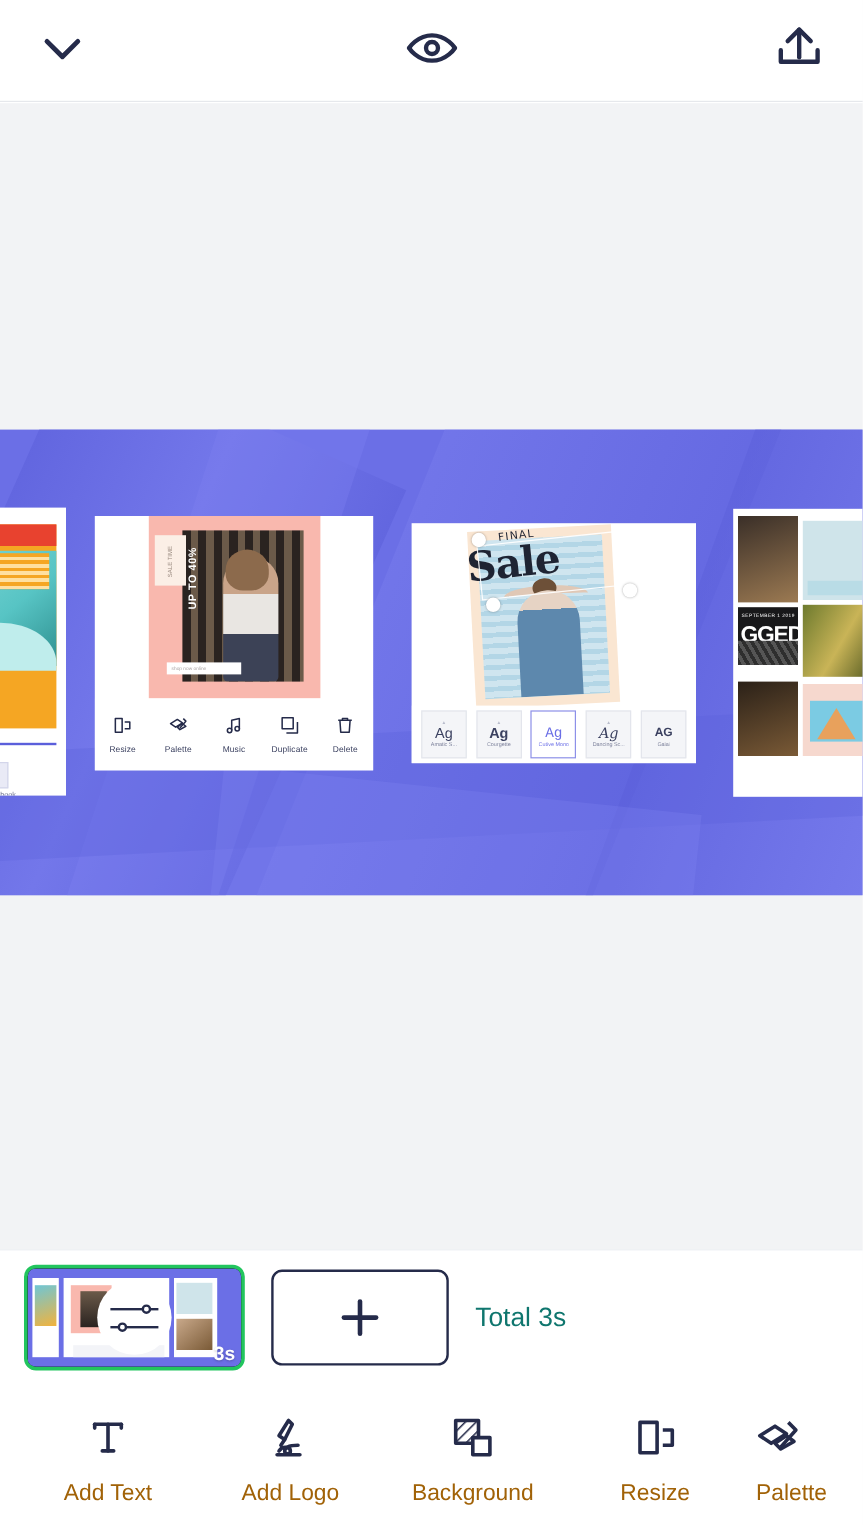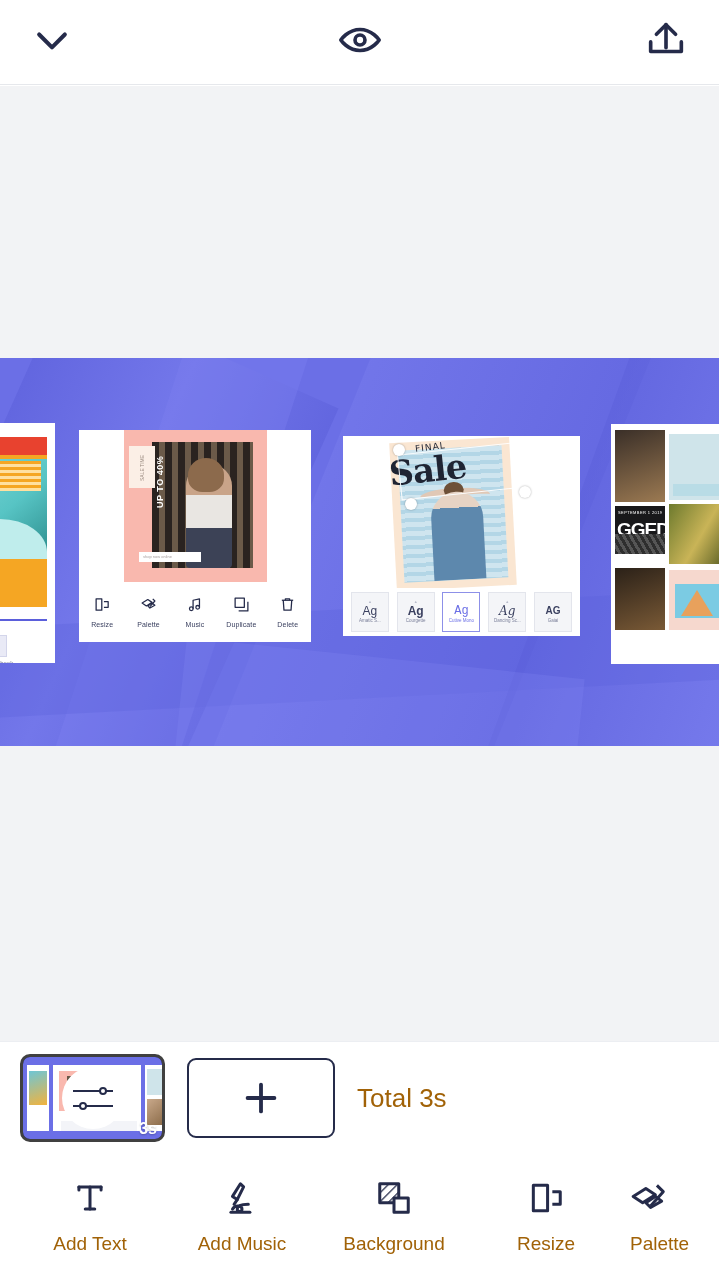--- a/index.html
+++ b/index.html
@@ -160,22 +160,22 @@
     border-left:16px solid transparent; border-right:16px solid transparent;
     border-bottom:26px solid #E8A15C;}
 
   
   .timeline{
     position:absolute; left:0; top:1041px; width:719px; height:113px;
     background:#ffffff; display:flex; align-items:center; padding:0 20px; gap:22px;
     border-top:1px solid #eceef2;
   }
   .thumb{
-    position:relative; width:145px; height:88px; border-radius:10px;
-    border:3px solid #404040; background:#000000; overflow:hidden;
+    position:relative; width:184px; height:88px; border-radius:10px;
+    border:3px solid #22c55e; background:#000000; overflow:hidden;
     display:flex; align-items:center; justify-content:center;
   }
   .thumb-inner{ position:absolute; left:0; top:0; width:100%; height:100%;
     background:#6B6FE6; }
   .t-strip{ position:absolute; top:8px; bottom:8px; background:#ffffff; }
   .t-s1{ left:4px; width:22px; }
   .t-s2{ left:30px; width:88px; }
   .t-s3{ left:122px; width:36px; }
   .t-a1{ position:absolute; left:6px; top:14px; width:18px; height:34px;
     background:linear-gradient(160deg,#6ec6d6,#f2b33d);}
@@ -196,21 +196,21 @@
   .sl-row{ position:relative; width:40px; height:8px; display:flex; align-items:center;}
   .sl-row .bar{ position:absolute; left:0; top:3px; width:40px; height:2.5px; background:#252B4A;}
   .sl-row .knob{ position:absolute; top:0; width:8px; height:8px; border-radius:50%;
     background:#ffffff; border:2.5px solid #252B4A;}
   .dur{ position:absolute; right:5px; bottom:1px; color:#ffffff; font-size:16px;
     font-weight:700; text-shadow:0 1px 2px rgba(0,0,0,.25);}
   .addclip{
     width:148px; height:80px; border:2px solid #252B4A; border-radius:9px;
     display:flex; align-items:center; justify-content:center; background:#ffffff;
   }
-  .total{ font-size:26px; color:#a16207; }
+  .total{ font-size:22px; color:#0f766e; }
 
   
   .bottombar{
     position:absolute; left:0; top:1154px; width:719px; height:126px;
     background:#ffffff; display:flex; align-items:center; padding:0 14px;
   }
   .tool{ flex:0 0 auto; width:152px; display:flex; flex-direction:column;
     align-items:center; gap:12px; }
   .tool .tlbl{ font-size:19px; color:#a16207; white-space:nowrap;}
   .tool.clipped{ width:118px; overflow:hidden; align-items:flex-start; padding-left:8px;}
@@ -454,21 +454,21 @@
 
   <div class="tool">
     <span>
       <svg width="38" height="38" viewBox="0 0 24 24" fill="none" stroke="#252B4A" stroke-width="1.9" stroke-linecap="round" stroke-linejoin="round">
         <path d="M11 3L6 11l3 2 4-8z"></path>
           <path d="M9 13l-2 3"></path>
         <path d="M6 19c2-3 6-2 6 0s-3 2-3 0 3-3 7-3"></path>
           <path d="M5 21h12"></path>
         </svg>
     </span>
-    <span class="tlbl">Add Music</span>
+    <span class="tlbl">Add Logo</span>
   </div>
 
   <div class="tool">
     <span>
       <svg width="38" height="38" viewBox="0 0 24 24" fill="none" stroke="#252B4A" stroke-width="1.9" stroke-linejoin="round">
         <defs>
             <pattern id="hatch" width="4" height="4" patternUnits="userSpaceOnUse" patternTransform="rotate(45)">
               <line x1="0" y1="0" x2="0" y2="4" stroke="#252B4A" stroke-width="1.6"></line>
             </pattern>
           </defs>

